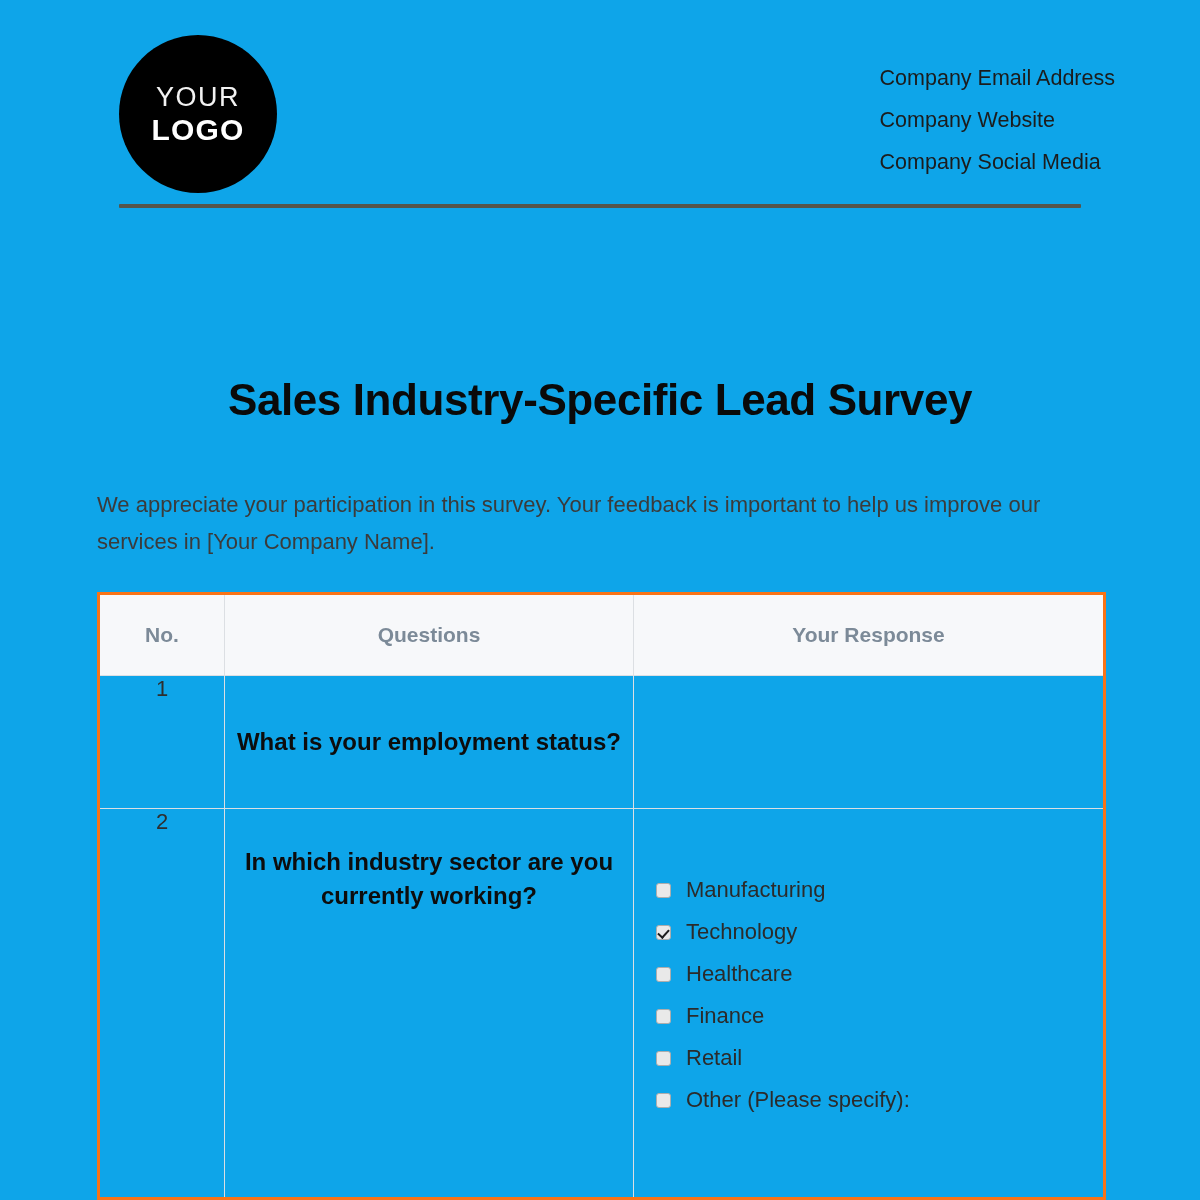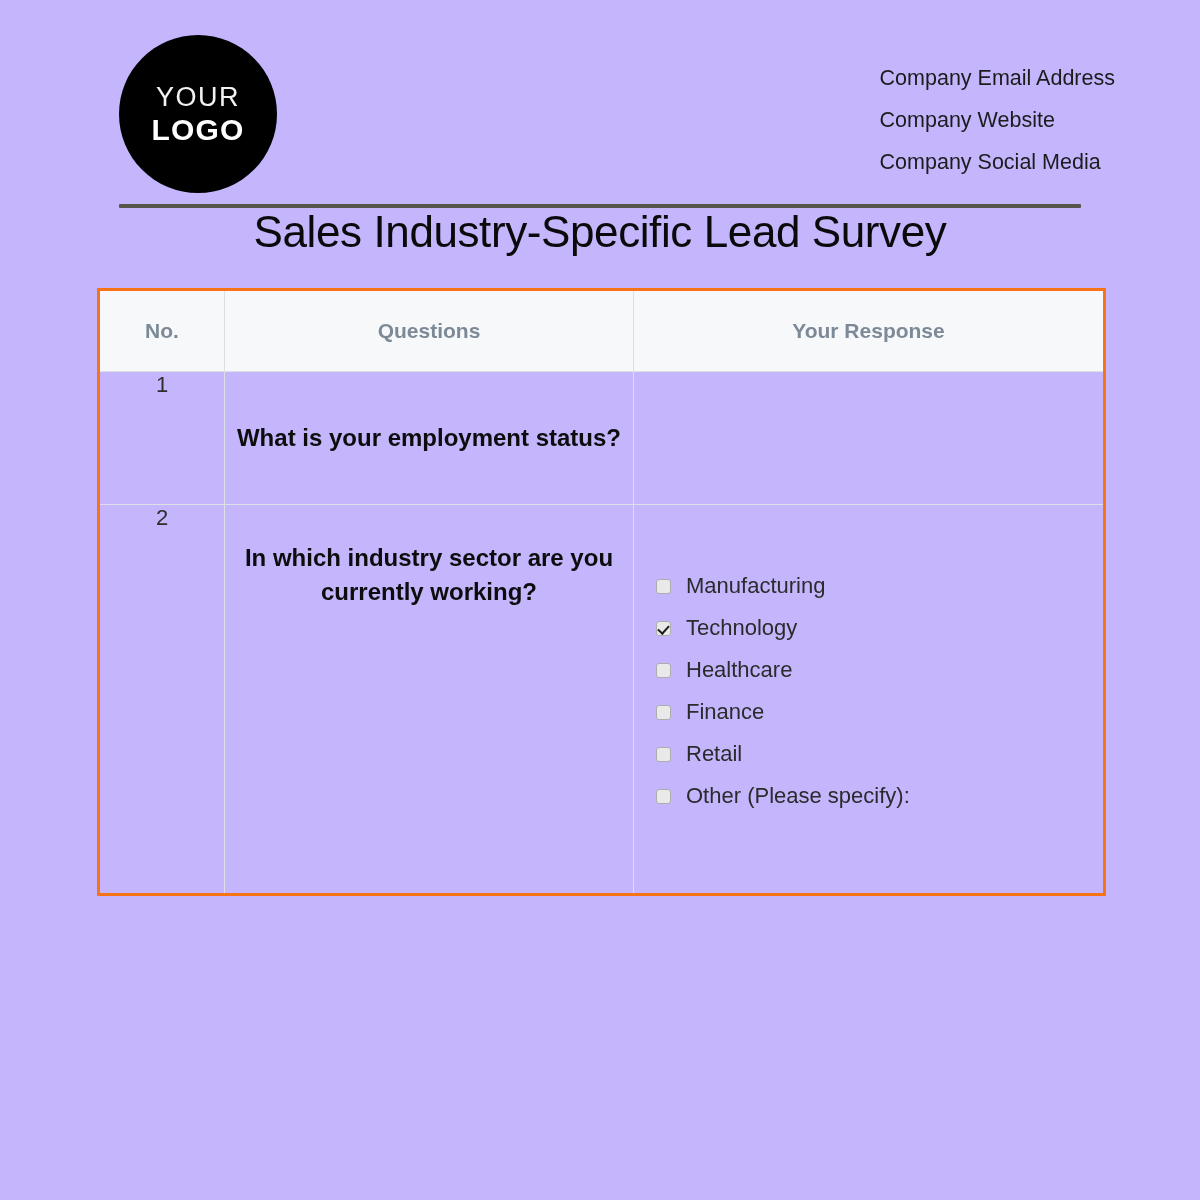--- a/index.html
+++ b/index.html
@@ -14,21 +14,21 @@
     font-family: "Liberation Sans", sans-serif;
     -webkit-font-smoothing: antialiased;
   }
 
   .page {
     position: relative;
     width: 1200px;
     height: 1200px;
     box-sizing: border-box;
     padding: 0 97px;
-    background: #c4b5fd;
+    background: #0ea5e9;
   }
 
   
   .doc-header {
     display: flex;
     align-items: flex-start;
     justify-content: space-between;
     padding-top: 35px;
     height: 190px;
     box-sizing: border-box;
@@ -80,24 +80,25 @@
     height: 4px;
     background: #55554b;
     margin: 14px 22px 0 22px;
     border-radius: 1px;
   }
 
   
   .doc-title {
     text-align: center;
     font-size: 44px;
-    font-weight: 400;
+    font-weight: 700;
     color: #0a0a0a;
     letter-spacing: -0.4px;
     margin: 0;
+    padding-top: 168px;
     line-height: 1.1;
   }
 
   
   .intro {
     margin: 0;
     padding-top: 62px;
     font-size: 22px;
     line-height: 37px;
     color: #3b3b3b;
@@ -224,20 +225,21 @@
       <div class="contact-line">Company Website</div>
       <div class="contact-line">Company Social Media</div>
     </div>
 
   </div>
 
   <div class="divider"></div>
 
   <h1 class="doc-title">Sales Industry-Specific Lead Survey</h1>
 
+  <p class="intro">We appreciate your participation in this survey. Your feedback is important to help us improve our services in [Your Company Name].</p>
 
   <table class="survey-table">
     <colgroup>
       <col class="c-no">
       <col class="c-q">
       <col class="c-r">
     </colgroup>
     <thead>
       <tr>
         <th>No.</th>

